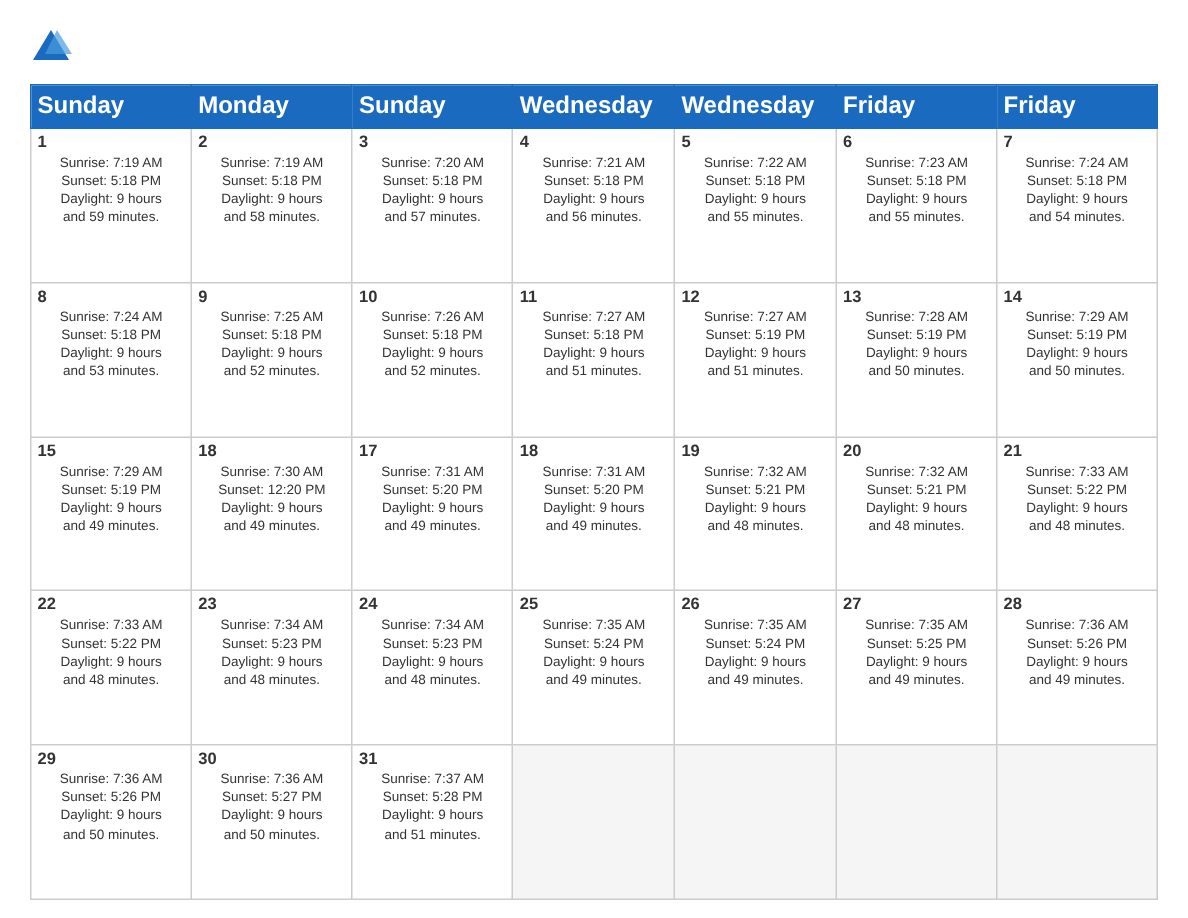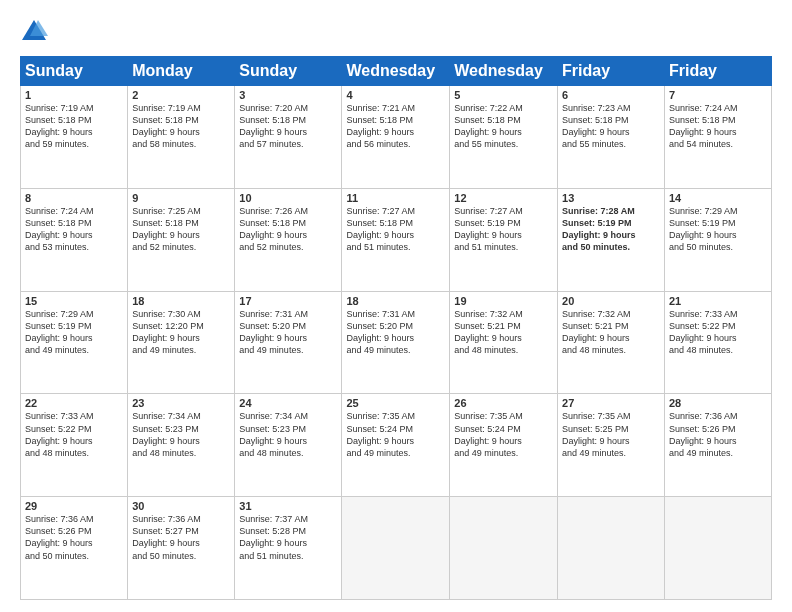--- a/index.html
+++ b/index.html
@@ -90,20 +90,21 @@
     .day-num {
       font-size: 11px;
       font-weight: bold;
       display: block;
       margin-bottom: 1px;
     }
     .day-info {
       font-size: 9px;
       line-height: 1.35;
       color: #333;
+      text-align: center;
     }
   </style>
 </head>
 <body>
 
 <div class="page">
   <div class="header">
     <div class="logo">
       <svg class="logo-icon" viewBox="0 0 28 28">
         <polygon points="14,2 26,22 2,22" fill="#1a6abf"></polygon>
@@ -215,21 +216,21 @@
           </td>
           <td>
             <span class="day-num">12</span>
             <div class="day-info" style="white-space: pre-line;">Sunrise: 7:27 AM
 Sunset: 5:19 PM
 Daylight: 9 hours
 and 51 minutes.</div>
           </td>
           <td>
             <span class="day-num">13</span>
-            <div class="day-info" style="white-space: pre-line; font-weight: bold;">Sunrise: 7:28 AM
+            <div class="day-info" style="white-space: pre-line;">Sunrise: 7:28 AM
 Sunset: 5:19 PM
 Daylight: 9 hours
 and 50 minutes.</div>
           </td>
           <td>
             <span class="day-num">14</span>
             <div class="day-info" style="white-space: pre-line;">Sunrise: 7:29 AM
 Sunset: 5:19 PM
 Daylight: 9 hours
 and 50 minutes.</div>

